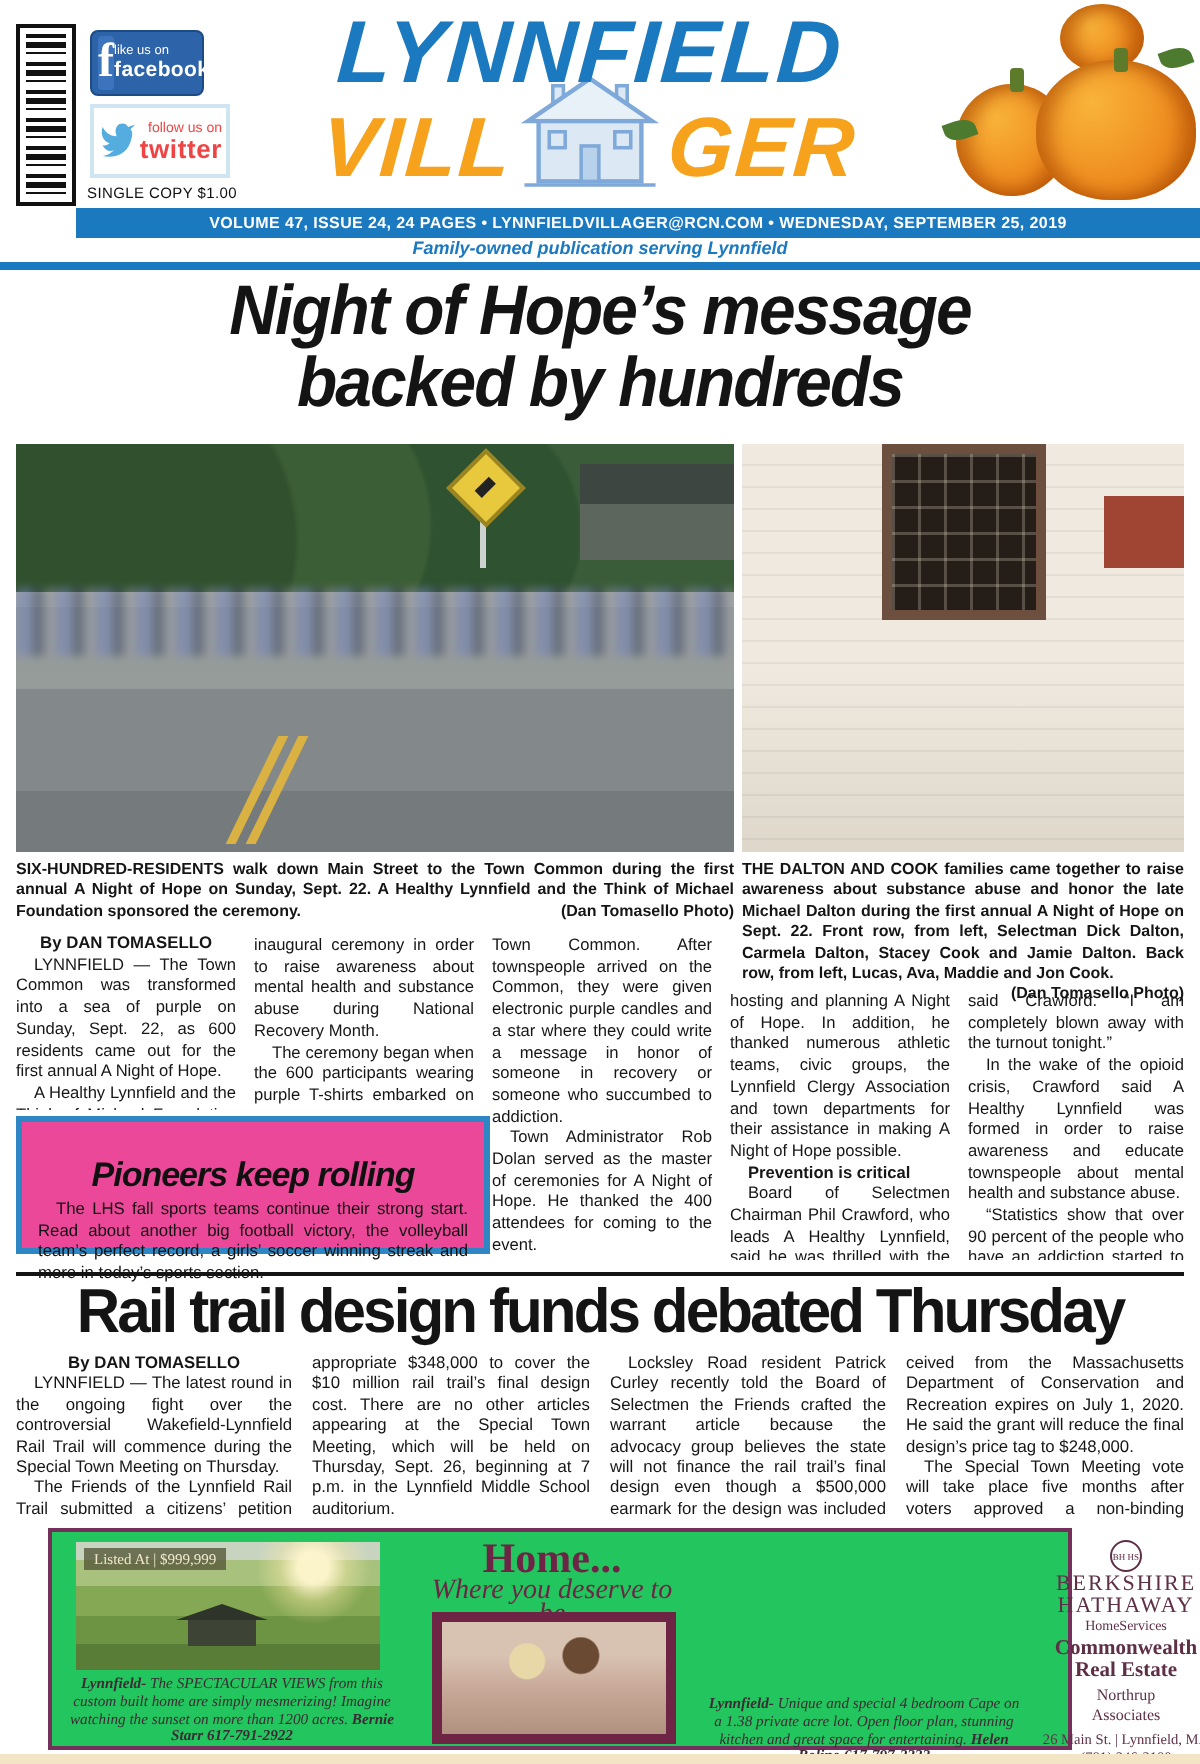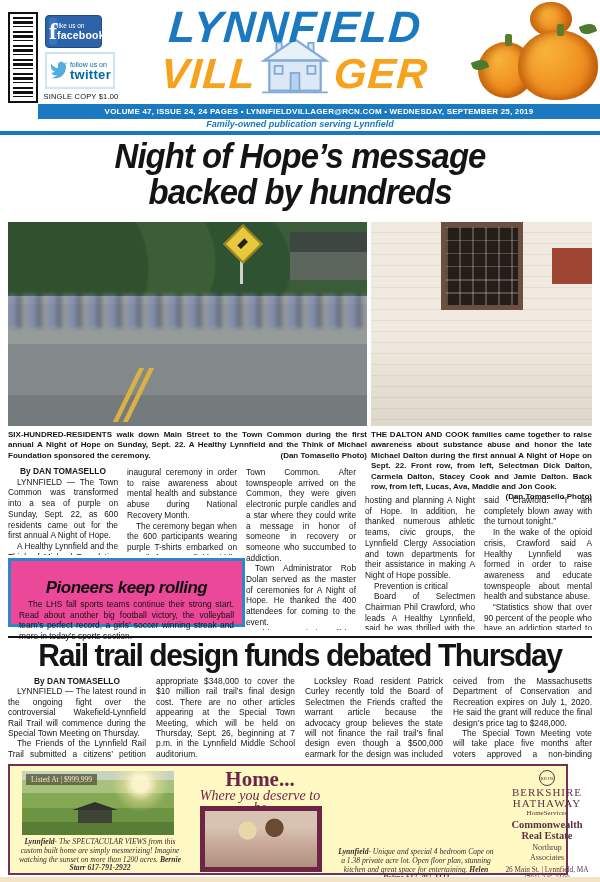--- a/index.html
+++ b/index.html
@@ -12,21 +12,21 @@
   .barcode i{display:block;width:100%;height:100%;
     background:repeating-linear-gradient(180deg,#111 0 2px,#fff 2px 4px,#111 4px 7px,#fff 7px 9px,#111 9px 10px,#fff 10px 14px);}
   .fb-badge{left:45px;top:15px;width:57px;height:33px;background:#2d63a8;border-radius:4px;display:flex;align-items:center;color:#fff;box-sizing:border-box;padding:2px 3px;border:1px solid #1c4b86;}
   .fb-f{font-family:"Liberation Serif",serif;font-weight:bold;font-size:24px;line-height:26px;background:#3b74bd;width:16px;height:27px;text-align:center;border-radius:2px;}
   .fb-text{flex:1;line-height:1;}
   .fb-text .s1{display:block;font-size:6.5px;}
   .fb-text .s2{display:block;font-size:10.5px;font-weight:bold;letter-spacing:.2px;}
   .thumb{position:relative;width:9px;height:11px;background:#fff;border-radius:2px;margin-top:6px;}
   .thumb:before{content:"";position:absolute;left:1px;top:-5px;width:3.5px;height:7px;background:#fff;border-radius:2px;transform:rotate(28deg);}
   .tw-badge{left:45px;top:52px;width:70px;height:37px;background:#fff;border:2px solid #cfe6f2;box-sizing:border-box;display:flex;align-items:center;padding:1px 2px;}
-  .tw-text{flex:1;text-align:left;color:#0369a1;line-height:1;}
+  .tw-text{flex:1;text-align:right;color:#ef4444;line-height:1;}
   .tw-text .s1{display:block;font-size:7px;}
   .tw-text .s2{display:block;font-size:13px;font-weight:bold;letter-spacing:.3px;}
   .single-copy{left:40px;top:92px;width:82px;text-align:center;font-size:7.5px;font-weight:normal;letter-spacing:.2px;}
 
   .logo{left:112px;top:6px;width:366px;text-align:center;}
   .logo-l1{font-size:44px;line-height:42px;font-weight:bold;font-style:italic;color:#1b79c0;letter-spacing:1px;transform:skewX(-4deg);}
   .logo-l2{display:flex;justify-content:center;align-items:flex-end;margin-top:-14px;}
   .logo-orange{font-size:42px;line-height:44px;font-weight:bold;font-style:italic;color:#f6a21d;letter-spacing:1px;transform:skewX(-4deg);}
   .logo-house{width:86px;height:62px;margin:0 -4px;}
 
@@ -93,21 +93,21 @@
   .cap-left{left:8px;top:430px;width:359px;}
   .cap-right{left:371px;top:430px;width:221px;}
   .credit-overlay{display:block;text-align:right;margin-top:-10.4px;}
   .credit-line{display:block;text-align:right;}
 
   
   .acol{position:absolute;font-size:8.3px;line-height:10.7px;text-align:justify;color:#161616;overflow:hidden;}
   .acol p{margin:0;text-indent:9px;}
   .acol p.cont{text-indent:0;}
   .byline{text-align:center;font-weight:bold;font-size:8.4px;text-indent:0 !important;}
-  .subhead{font-weight:normal;text-indent:9px;margin:0;}
+  .subhead{font-weight:bold;text-indent:9px;margin:0;}
   .c1{left:8px;top:466px;width:110px;height:89px;}
   .c2{left:127px;top:467px;width:110px;height:88px;}
   .c3{left:246px;top:467px;width:110px;height:163px;}
   .c4{left:365px;top:495px;width:110px;height:135px;}
   .c5{left:484px;top:495px;width:108px;height:135px;}
 
   
   .sports-box{left:8px;top:558px;width:237px;height:69px;background:#ec4899;border:3px solid #2f86c4;box-sizing:border-box;padding:17px 8px 2px;}
   .box-title{text-align:center;font-weight:bold;font-style:italic;font-size:17px;line-height:19px;letter-spacing:-.5px;margin:0;color:#101010;}
   .box-body{font-size:8.4px;line-height:10.6px;text-align:justify;text-indent:9px;margin:2px 0 0;}
@@ -118,21 +118,21 @@
              font-weight:bold;letter-spacing:-1.5px;transform:scaleX(.97);transform-origin:300px 0;color:#141414;}
   .bcol{position:absolute;font-size:8.4px;line-height:10.4px;text-align:justify;color:#161616;overflow:hidden;top:676px;height:84px;}
   .bcol p{margin:0;text-indent:9px;}
   .bcol p.cont{text-indent:0;}
   .b1{left:8px;width:138px;}
   .b2{left:156px;width:139px;}
   .b3{left:305px;width:138px;}
   .b4{left:453px;width:139px;}
 
   
-  .ad{left:8px;top:764px;width:560px;height:111px;border:2px solid #73305a;box-sizing:border-box;background:#fef9c3;}
+  .ad{left:24px;top:764px;width:512px;height:111px;border:2px solid #73305a;box-sizing:border-box;background:#22c55e;}
   .ad *{box-sizing:border-box;}
   .ad-ph1{position:absolute;left:12px;top:5px;width:152px;height:64px;
     background:radial-gradient(circle at 78% 20%,rgba(255,246,205,.95) 0 6%,rgba(255,236,170,.4) 13%,transparent 22%),
                linear-gradient(180deg,#c8d4c0 0 14%,#a8c27e 14% 34%,#85a855 34% 58%,#6d9443 58% 80%,#597c36 80%);}
   .ad-ph1 .hsil{position:absolute;left:56px;bottom:12px;width:34px;height:14px;background:#3d4436;}
   .ad-ph1 .hsil:before{content:"";position:absolute;left:-6px;top:-7px;width:0;height:0;border-left:23px solid transparent;border-right:23px solid transparent;border-bottom:8px solid #2e342a;}
   .badge{position:absolute;background:rgba(86,88,58,.8);color:#f2e8cc;font-family:"Liberation Serif",serif;font-size:7.5px;padding:1px 5px;white-space:nowrap;}
   .ad-cap{position:absolute;font-family:"Liberation Serif",serif;font-style:italic;font-size:7.6px;line-height:8.8px;color:#3c2a35;text-align:center;}
   .ad-cap .lead,.ad-cap .agent{font-weight:bold;}
   .ad-cap1{left:4px;top:72px;width:172px;}

